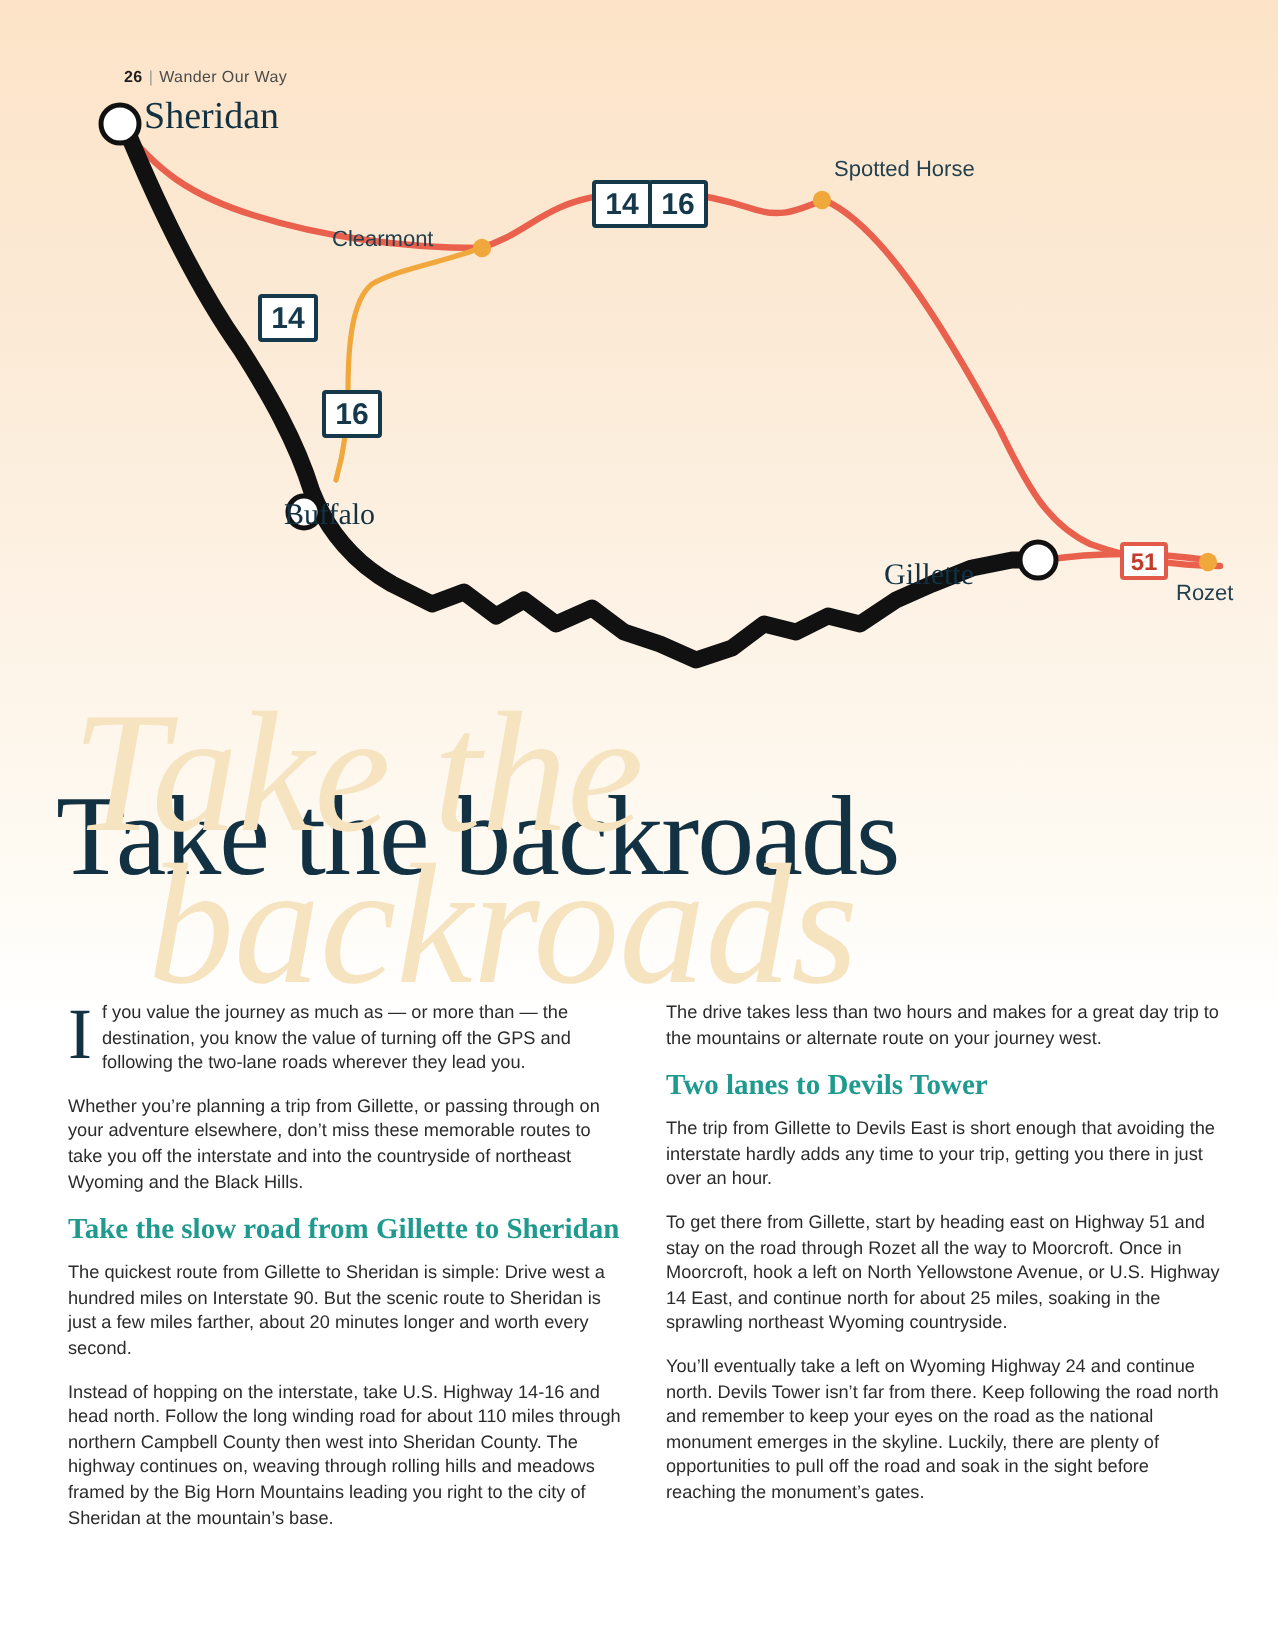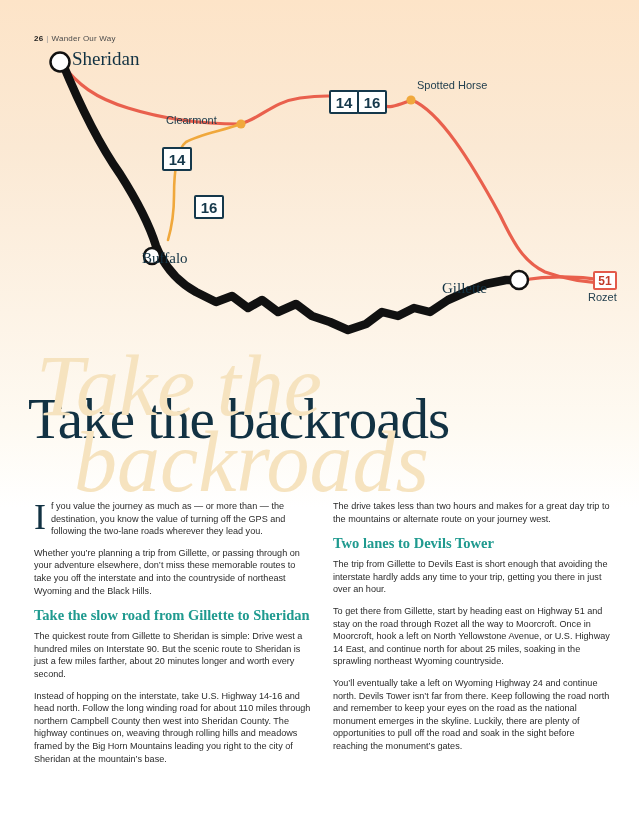--- a/index.html
+++ b/index.html
@@ -27,20 +27,21 @@
     left: 34px;
     top: 34px;
     font-size: 8px;
     color: #4b4b4b;
     letter-spacing: .2px;
     white-space: nowrap;
   }
   #folio .num {
     font-weight: bold;
     color: #1e1e1e;
+    margin-left: 28px;
   }
   #folio .sep {
     color: #9a9a9a;
     margin: 0 3px;
   }
 
   
   #map {
     position: absolute;
     left: 0;
@@ -80,21 +81,20 @@
     color: #15384b;
     font-family: "Liberation Sans", sans-serif;
     font-weight: bold;
     font-size: 15px;
     text-align: center;
     line-height: 22px;
     width: 30px;
     height: 24px;
     border-radius: 2px;
     box-sizing: border-box;
-    margin-left: 33px;
   }
   .shield.red {
     border-color: #e35a4a;
     color: #c23b2b;
     width: 24px;
     height: 19px;
     line-height: 17px;
     font-size: 12px;
   }
   .shield-pair {

